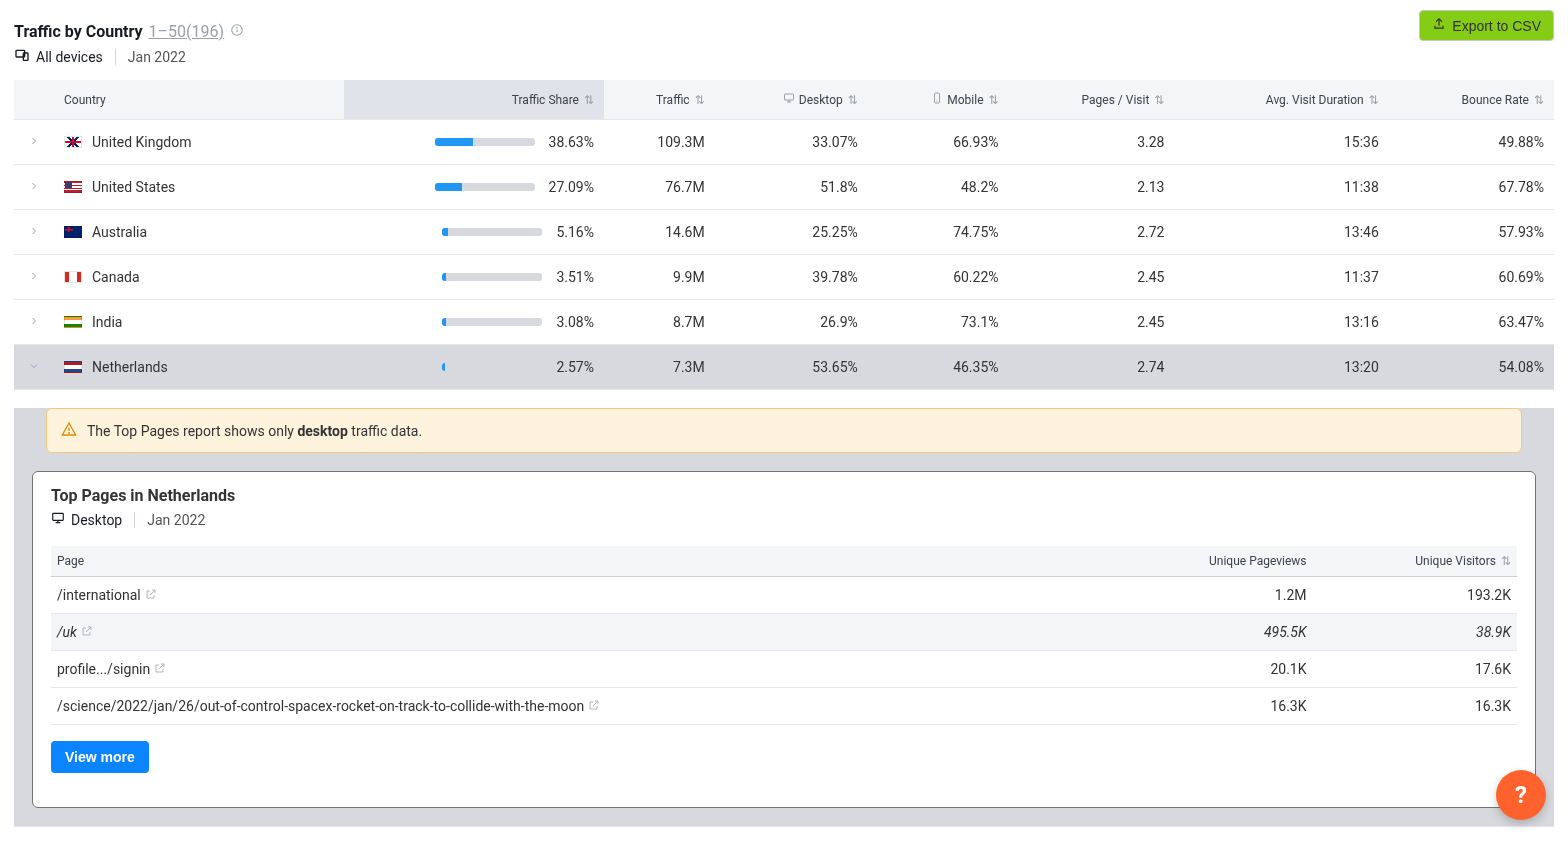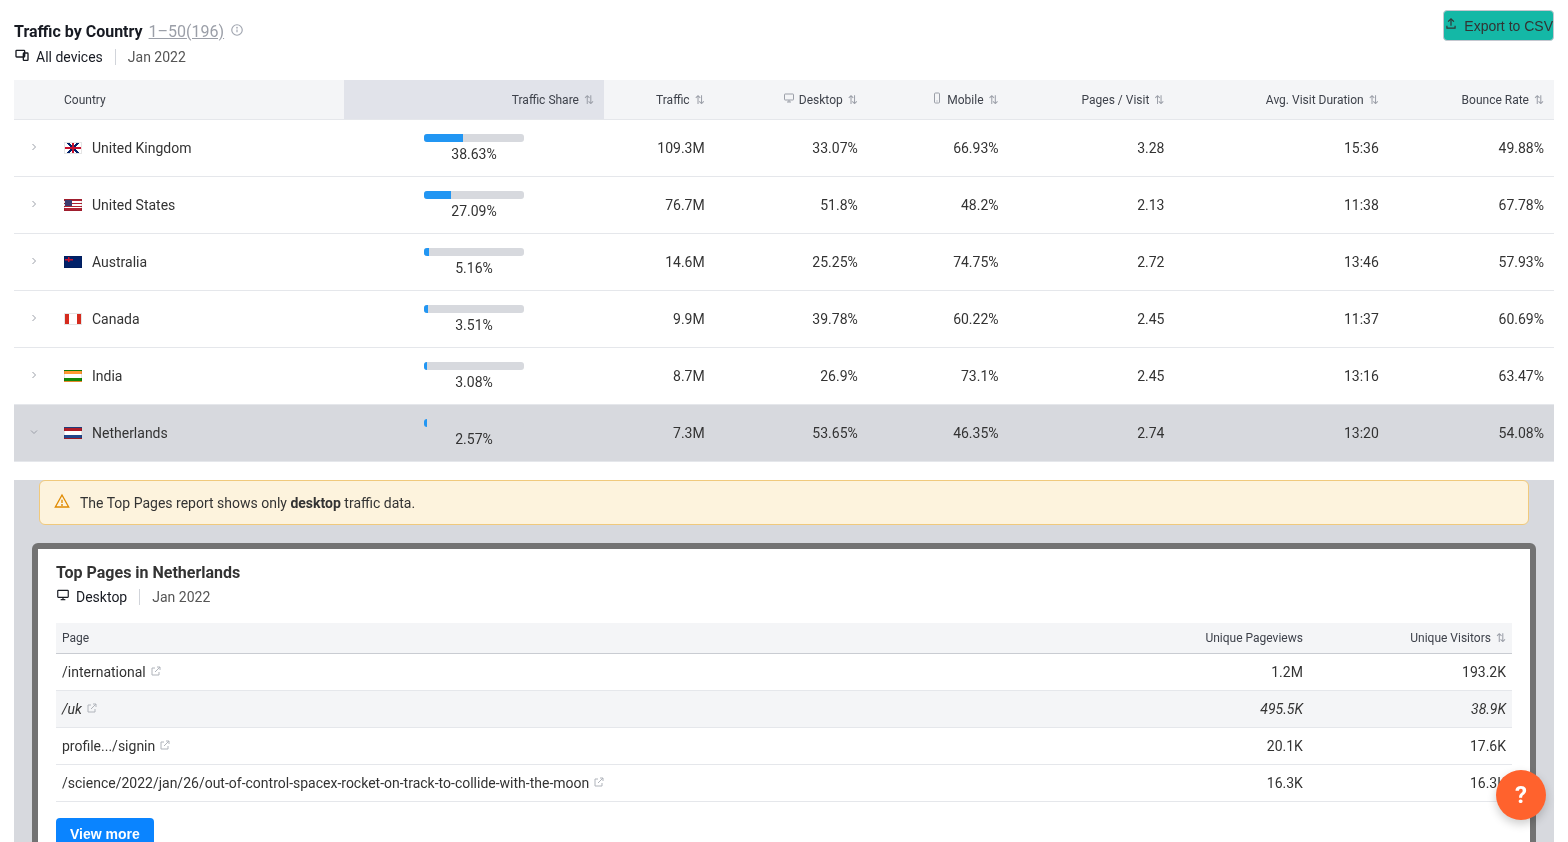--- a/index.html
+++ b/index.html
@@ -3,48 +3,48 @@
 <meta charset="utf-8">
 <style>
   * { margin: 0; padding: 0; box-sizing: border-box; }
   body { font-family: -apple-system, BlinkMacSystemFont, "Segoe UI", Roboto, Helvetica, Arial, sans-serif; background: #fff; color: #171A22; font-size: 14px; }
   .page { padding: 10px 14px; }
   .header-row { display: flex; align-items: flex-end; justify-content: space-between; }
   .title-wrap { display: flex; align-items: center; gap: 6px; }
   .title { font-size: 16px; font-weight: 700; }
   .title-sub { font-size: 16px; color: #9b9fa8; font-weight: 400; text-decoration: underline; }
   .info-icon { color: #a1a6b0; }
-  .export-btn { display: inline-flex; align-items: center; gap: 6px; border: 1px solid #c4c7cf; background: #14b8a6; border-radius: 4px; padding: 6px 0; font-size: 14px; cursor: pointer; color: #333; }
+  .export-btn { display: inline-flex; align-items: center; gap: 6px; border: 1px solid #c4c7cf; background: #84cc16; border-radius: 4px; padding: 6px 12px; font-size: 14px; cursor: pointer; color: #333; }
   .filters-row { display: flex; align-items: center; gap: 12px; margin-top: 6px; color: #171A22; font-size: 14px; }
   .filter-item { display: inline-flex; align-items: center; gap: 6px; }
   .vsep { width: 1px; height: 16px; background: #d1d4da; }
   .date-text { color: #555; }
   .table { width: 100%; border-collapse: collapse; margin-top: 14px; }
   .table thead th { background: #f4f5f7; font-weight: 400; font-size: 12px; color: #3e424b; padding: 12px 10px; text-align: right; border-bottom: 1px solid #e5e7eb; position: relative; }
   .table thead th.left { text-align: left; }
   .table thead th.sorted { background: #e1e3ea; }
   .sort-ico { color: #9b9fa8; margin-left: 2px; }
   .table tbody tr { border-bottom: 1px solid #e5e7eb; }
   .table tbody td { padding: 14px 10px; text-align: right; font-size: 14px; color: #333; }
   .table tbody td.left { text-align: left; }
   .expand-cell { width: 32px; text-align: center !important; }
   .chev { color: #9b9fa8; display: inline-block; }
   .country-cell { display: flex; align-items: center; gap: 10px; text-align: right; }
   .flag { width: 18px; height: 12px; display: inline-block; background: #ccc; border: 0.5px solid rgba(0,0,0,0.1); }
-  .share-cell { display: flex; align-items: center; justify-content: flex-end; gap: 4px; flex-direction: column; }
+  .share-cell { display: flex; align-items: center; justify-content: flex-end; gap: 14px; }
   .bar-track { width: 100px; height: 8px; background: #d7d9de; border-radius: 3px; overflow: hidden; }
   .bar-fill { height: 100%; background: #2196f3; }
   .hdr-ico { margin-right: 4px; color: #9b9fa8; }
   .row-expanded { background: #d7d9de; }
   .row-expanded td { background: #d7d9de; }
   .details-wrap { background: #d7d9de; padding: 0 0 18px 0; }
   .details-td { padding: 0 !important; text-align: left !important; }
-  .warning-banner { display: flex; align-items: center; gap: 10px; margin: 18px 25px; padding: 12px 14px; background: #fdf3dd; border: 1px solid #f0c97c; border-radius: 6px; font-size: 14px; color: #333; }
+  .warning-banner { display: flex; align-items: center; gap: 10px; margin: 18px 32px; padding: 12px 14px; background: #fdf3dd; border: 1px solid #f0c97c; border-radius: 6px; font-size: 14px; color: #333; }
   .warn-ico { color: #e08a00; }
-  .card { background: #fff; border: 6px solid #737373; border-radius: 6px; margin: 0 18px; padding: 14px 18px 18px; }
+  .card { background: #fff; border: 1px solid #737373; border-radius: 6px; margin: 0 18px; padding: 14px 18px 34px; }
   .card h2 { font-size: 16px; font-weight: 700; }
   .card .filters-row { margin-top: 6px; }
   .pages-table { width: 100%; border-collapse: collapse; margin-top: 18px; }
   .pages-table thead th { font-weight: 400; font-size: 12px; color: #3e424b; padding: 8px 6px; text-align: right; border-bottom: 1px solid #c9ccd2; }
   .pages-table thead th.left { text-align: left; }
   .pages-table tbody td { padding: 10px 6px; text-align: right; font-size: 14px; color: #333; border-bottom: 1px solid #e5e7eb; }
   .pages-table tbody td.left { text-align: left; }
   .pages-table tbody tr.alt { background: #f4f5f7; font-style: italic; }
   .ext-ico { color: #b0b4bb; margin-left: 4px; }
   .view-more { margin-top: 16px; display: inline-block; padding: 8px 14px; background: #0a84ff; color: #fff; border: none; border-radius: 4px; font-size: 14px; font-weight: 600; cursor: pointer; }

